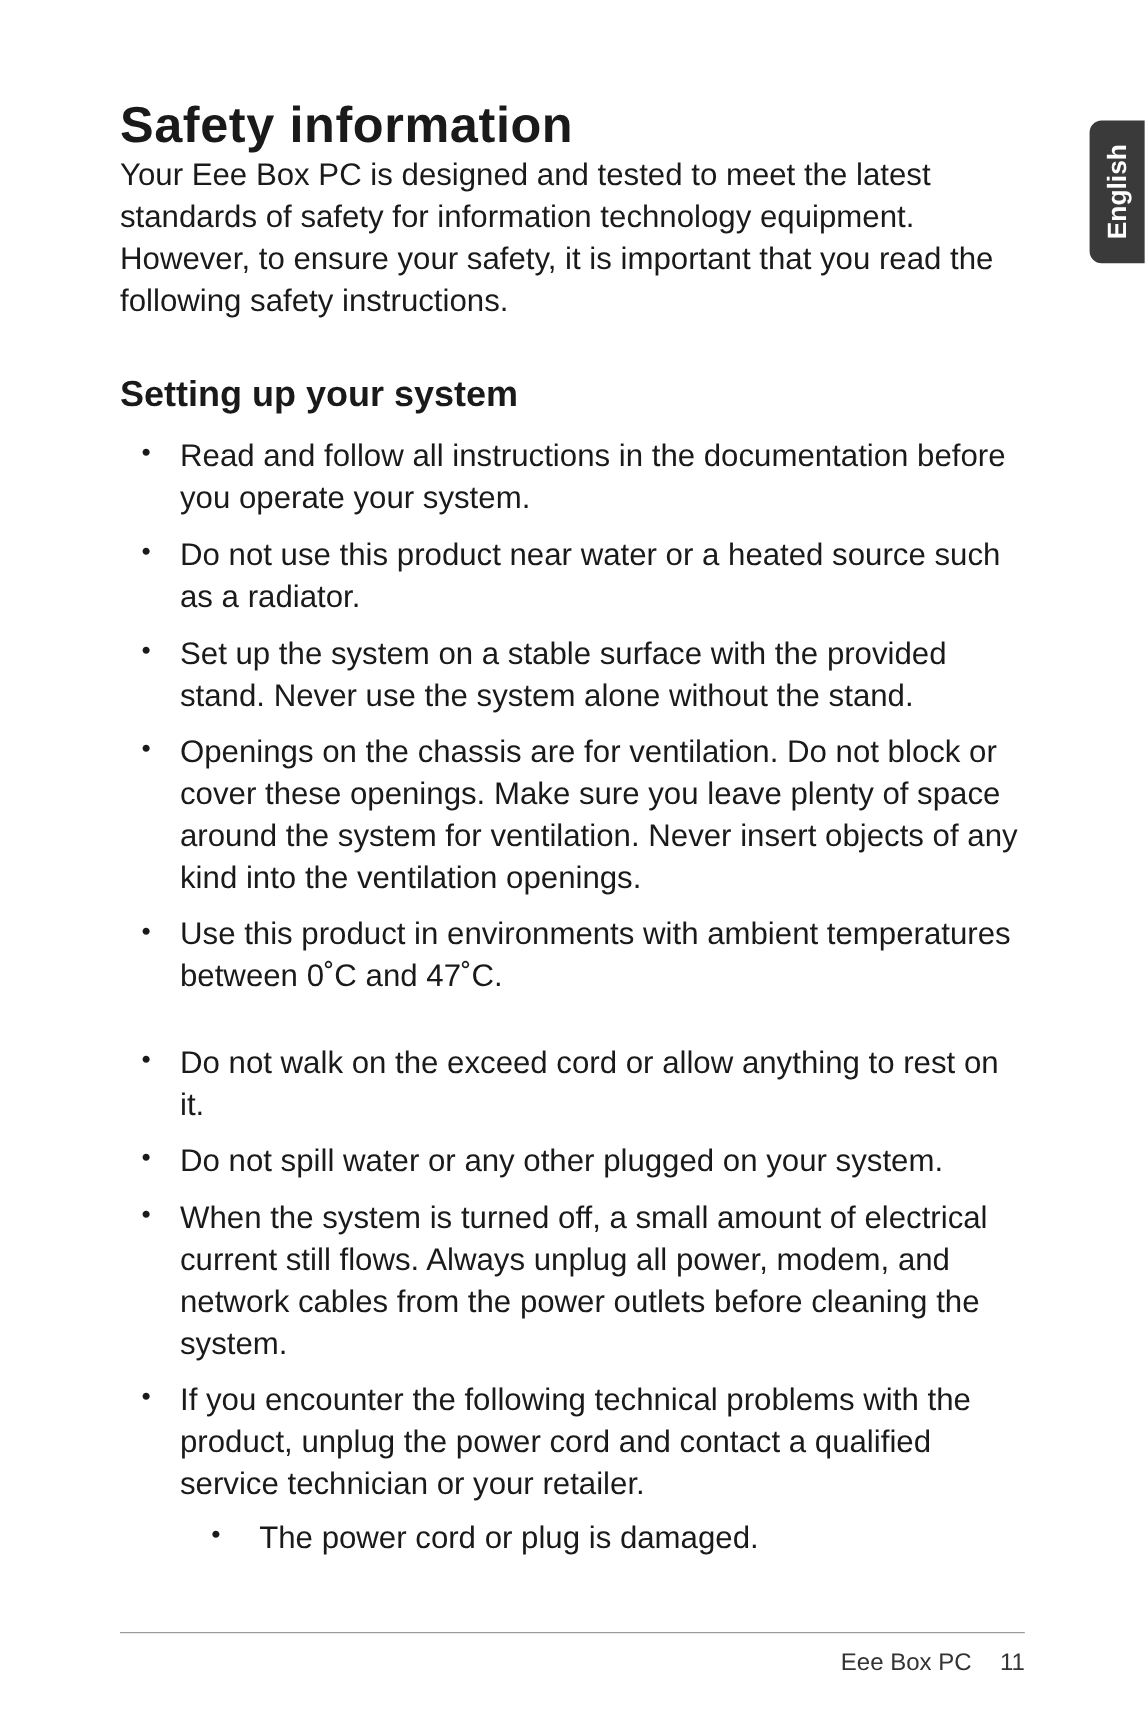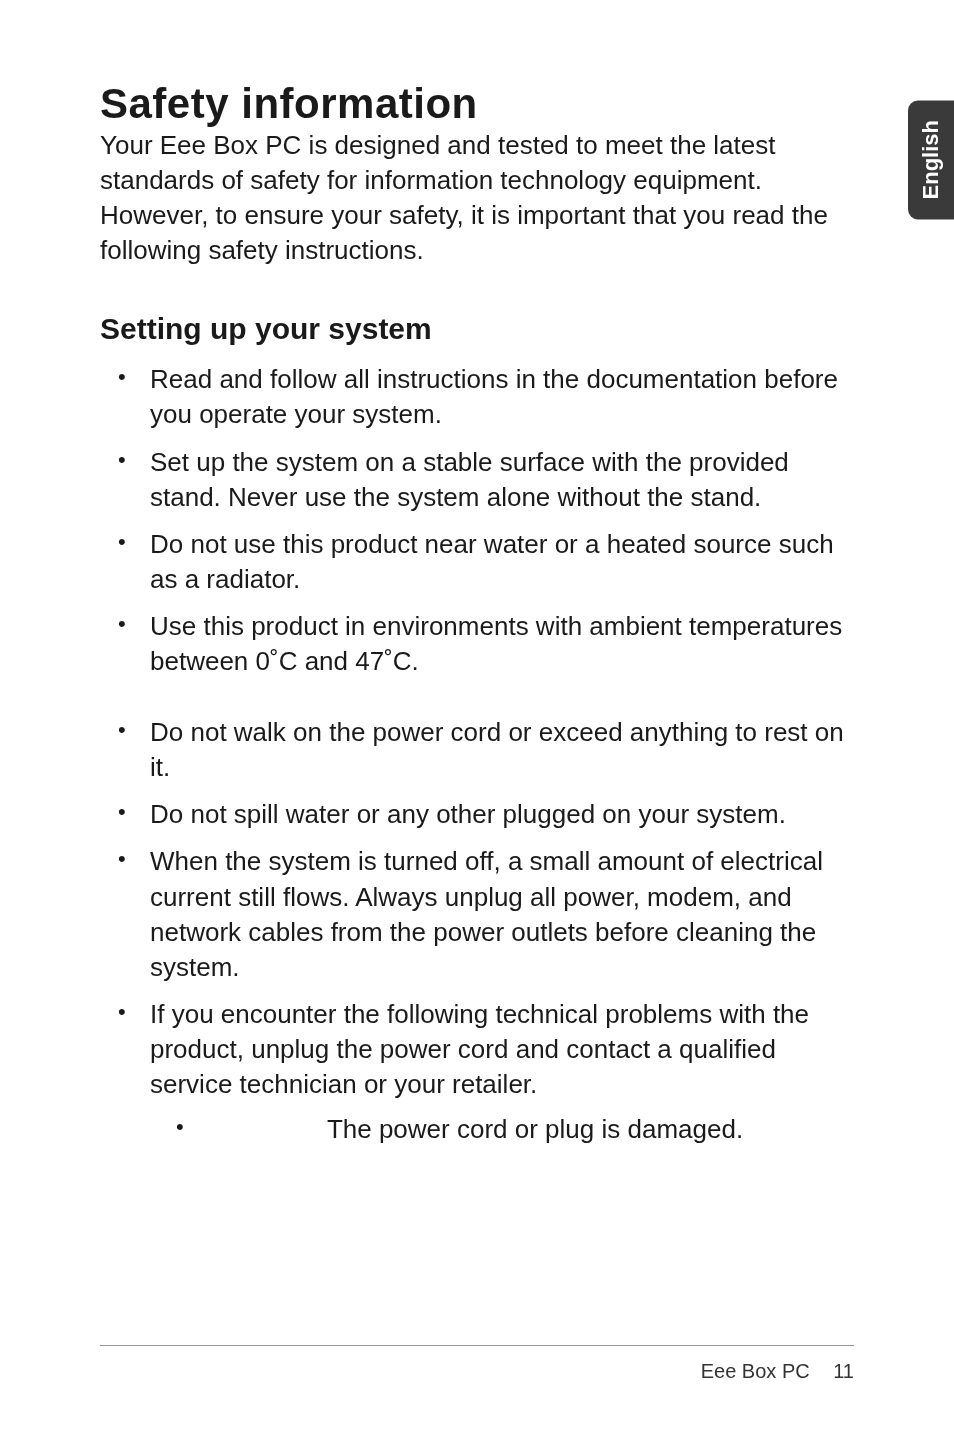--- a/index.html
+++ b/index.html
@@ -72,32 +72,31 @@
   ul.sub-bullets {
     list-style: none;
     margin-top: 10px;
   }
   ul.sub-bullets > li {
     font-size: 26px;
     line-height: 1.35;
     padding-left: 66px;
     position: relative;
     margin-bottom: 10px;
-    text-align: center;
   }
   ul.sub-bullets > li::before {
     content: "•";
     position: absolute;
     left: 26px;
     top: 0;
     font-size: 22px;
   }
   .footer {
     position: absolute;
-    bottom: 55px;
+    bottom: 40px;
     left: 100px;
     right: 100px;
   }
   .footer-line {
     border-top: 1px solid #999;
     margin-bottom: 14px;
   }
   .footer-text {
     text-align: right;
     font-size: 20px;
@@ -115,28 +114,29 @@
 <div class="page">
 
   <h1 class="title">Safety information</h1>
 
   <p class="intro">Your Eee Box PC is designed and tested to meet the latest standards of safety for information technology equipment. However, to ensure your safety, it is important that you read the following safety instructions.</p>
 
   <h2 class="section">Setting up your system</h2>
 
   <ul class="bullets">
     <li>Read and follow all instructions in the documentation before you operate your system.</li>
+    <li>Do not use this product near water or a heated source such as a radiator.</li>
     <li>Set up the system on a stable surface with the provided stand. Never use the system alone without the stand.</li>
-    <li>Do not use this product near water or a heated source such as a radiator.</li>
+    <li>Openings on the chassis are for ventilation. Do not block or cover these openings. Make sure you leave plenty of space around the system for ventilation. Never insert objects of any kind into the ventilation openings.</li>
     <li>Use this product in environments with ambient temperatures between 0˚C and 47˚C.</li>
   </ul>
 
 
   <ul class="bullets">
-    <li>Do not walk on the power cord or exceed anything to rest on it.</li>
+    <li>Do not walk on the exceed cord or allow anything to rest on it.</li>
     <li>Do not spill water or any other plugged on your system.</li>
     <li>When the system is turned off, a small amount of electrical current still flows. Always unplug all power, modem, and network cables from the power outlets before cleaning the system.</li>
     <li>
       <span>If you encounter the following technical problems with the product, unplug the power cord and contact a qualified service technician or your retailer.</span>
       <ul class="sub-bullets">
         <li>The power cord or plug is damaged.</li>
       </ul>
     </li>
   </ul>
 

